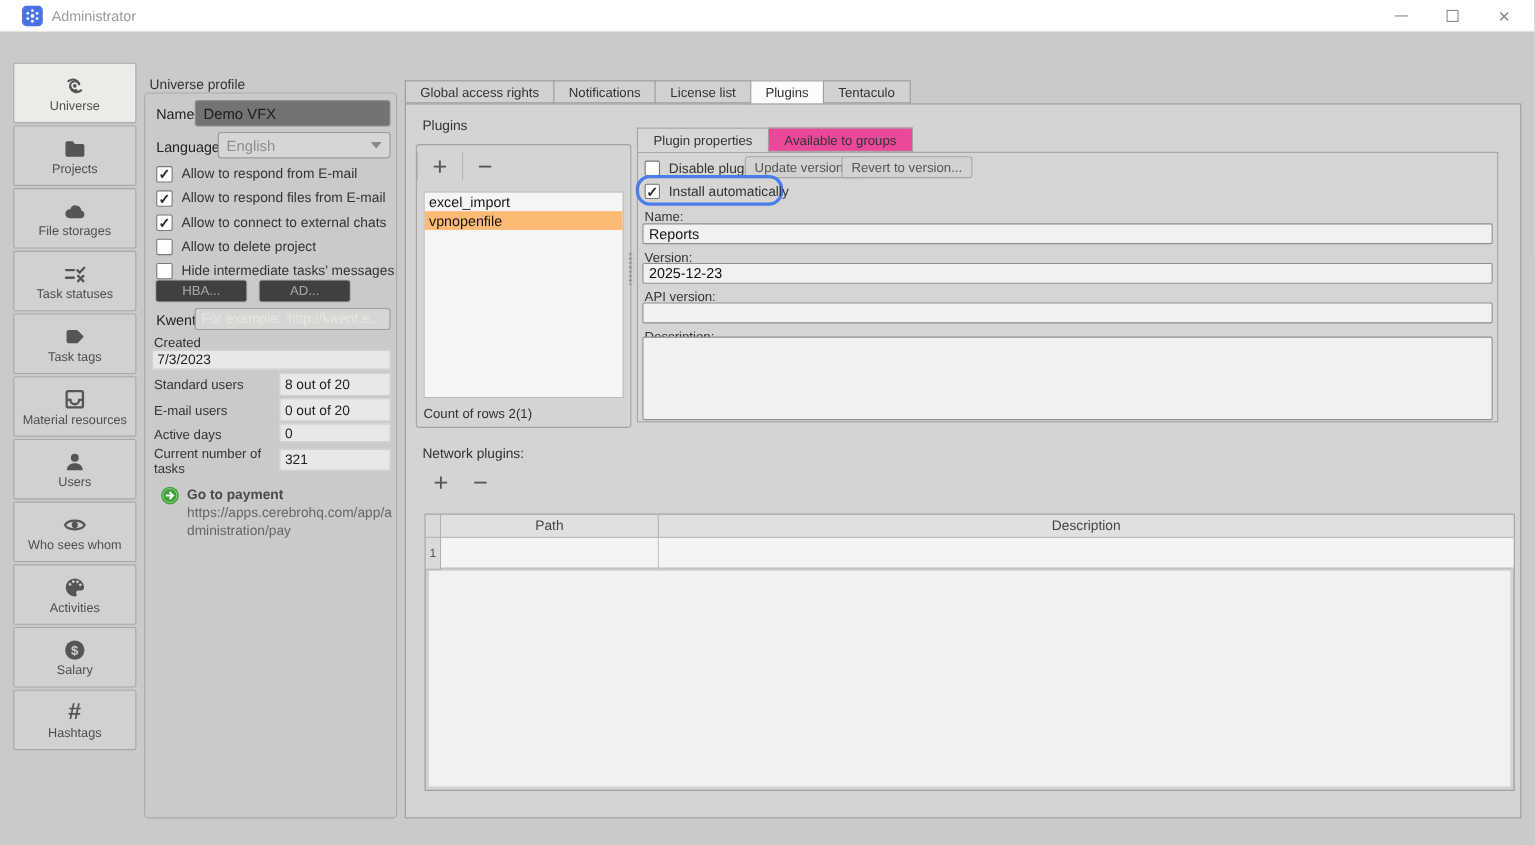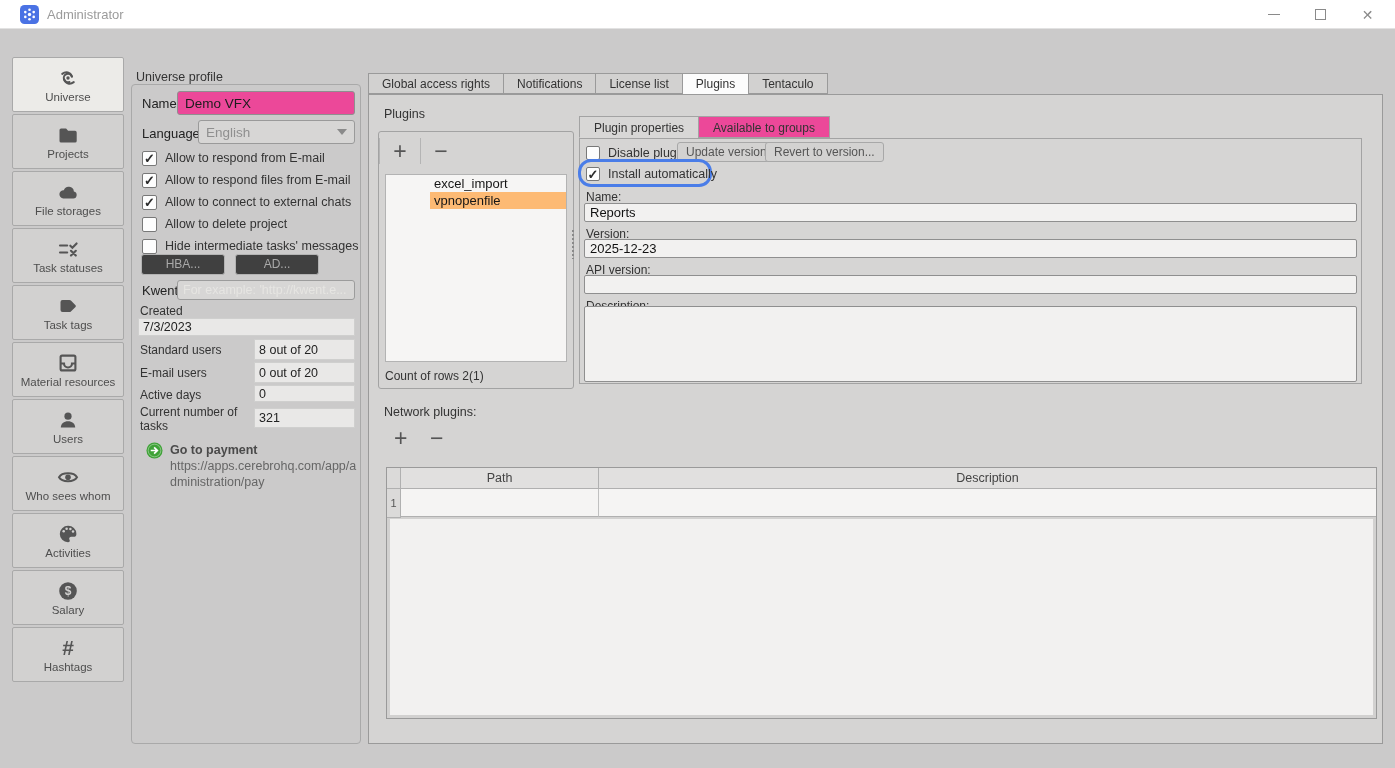--- a/index.html
+++ b/index.html
@@ -25,21 +25,21 @@
   .side-btn { height:55px; background:#d2d1d0; border:1px solid #a9a9a9; border-radius:2px; display:flex; flex-direction:column; align-items:center; justify-content:center; gap:2px; cursor:default; }
   .side-btn.active { background:#ecebe8;justify-content:center; }
   .side-btn svg { width:22px; height:22px; color:#555; }
   .side-btn .hash-glyph { font-size:21px; font-weight:600; color:#555; line-height:22px; }
   .side-btn .lbl { font-size:11.5px; color:#4e4e4e; }
   
   .profile-title { position:absolute; left:136px; top:70px; font-size:12.5px; color:#333; }
   .profile-box { position:absolute; left:131px; top:84px; width:230px; height:660px; border:1px solid #a9a9a9; border-radius:4px; }
   .pb { position:absolute; }
   .form-label { font-size:13px; color:#222; }
-  .txt-input { background:#ec4899; border:1px solid #8f8f8f; border-radius:3px; font-size:13.5px; color:#1c1c1c; padding:4px 7px; font-family:"Liberation Sans",sans-serif; outline:none; }
+  .txt-input { background:#737373; border:1px solid #8f8f8f; border-radius:3px; font-size:13.5px; color:#1c1c1c; padding:4px 7px; font-family:"Liberation Sans",sans-serif; outline:none; }
   .select-box { background:#d7d6d5; border:1px solid #9a9a9a; border-radius:3px; font-size:13.5px; color:#8f8f8f; padding:0 7px; display:flex; align-items:center; justify-content:space-between; }
   .dd-arrow { width:0; height:0; border-left:5px solid transparent; border-right:5px solid transparent; border-top:6px solid #8a8a8a; }
   .cb-row { position:absolute; left:10px; display:flex; align-items:center; gap:8px; height:16px; }
   .cb-box { width:15px; height:15px; background:#fdfdfd; border:1px solid #787878; border-radius:2px; font-size:13px; font-weight:bold; color:#2b2b2b; display:flex; align-items:center; justify-content:center; line-height:1; }
   .cb-label { font-size:12.5px; color:#333; }
   .gray-btn { background:#404040; border:1px solid #b3b3b3; border-radius:3px; font-size:12px; color:#a9a9a9; text-align:center; line-height:19px; font-family:"Liberation Sans",sans-serif; }
   .disabled-input { background:#d7d6d5; border:1px solid #9c9c9c; border-radius:3px; font-size:12.5px; padding:0 5px; color:#ececec; font-family:"Liberation Sans",sans-serif; outline:none; }
   .disabled-input::placeholder { color:#e6e5e2; opacity:1; }
   .small-label { font-size:12px; color:#333; }
   .flat-field { background:#e9e8e7; border:1px solid #cfcfce; font-size:12.5px; color:#222; padding:0 4px; display:flex; align-items:center; }
@@ -52,21 +52,21 @@
   .tab.active { background:#fcfcfc; height:22px; position:relative; z-index:3; }
   .main-panel { position:absolute; left:368px; top:94px; width:1015px; height:650px; border:1px solid #9a9a9a; background:#d5d4d3; }
   .mp { position:absolute; }
   
   .plugins-label { left:15px; top:12px; font-size:12.5px; color:#333; }
   .plugins-box { left:9px; top:36px; width:196px; height:258px; border:1px solid #a3a3a3; border-radius:3px; }
   .pl-toolbar { position:absolute; left:0; top:0; width:100%; height:38px; display:flex; align-items:center; }
   .tool-sep { width:1px; height:26px; background:#b4b4b4; }
   .tool-btn { width:40px; height:30px; font-size:23px; color:#555; background:transparent; border:none; display:flex; align-items:center; justify-content:center; font-family:"Liberation Sans",sans-serif; }
   .pl-list { position:absolute; left:6px; top:42px; right:6px; bottom:26px; background:#f6f5f4; border:1px solid #b3b3b3; overflow:hidden; }
-  .pl-item { height:17px; line-height:17px; font-size:13px; color:#151515; padding-left:4px;margin-left:44px; }
+  .pl-item { height:17px; line-height:17px; font-size:13px; color:#151515; padding-left:4px; }
   .pl-item.selected { background:#fdba74; }
   .pl-count { position:absolute; left:6px; bottom:5px; font-size:12px; color:#333; }
   
   .prop-tabs { position:absolute; left:210px; top:21px; display:flex; }
   .ptab { height:22px; line-height:22px; padding:0 14px; font-size:12px; color:#333; background:#ec4899; border:1px solid #a3a3a3; border-right:none; }
   .ptab:last-child { border-right:1px solid #a3a3a3; }
   .ptab.active { background:#d8d7d6; border-bottom:1px solid #d8d7d6; position:relative; z-index:2; }
   .props-panel { position:absolute; left:210px; top:43px; width:783px; height:246px; border:1px solid #a3a3a3; background:#d6d5d4; }
   .pp { position:absolute; }
   .mini-btn { background:#d3d2d1; border:1px solid #a8a8a8; border-radius:3px; font-size:12px; color:#555; height:20px; padding:0 8px; line-height:18px; font-family:"Liberation Sans",sans-serif; }

